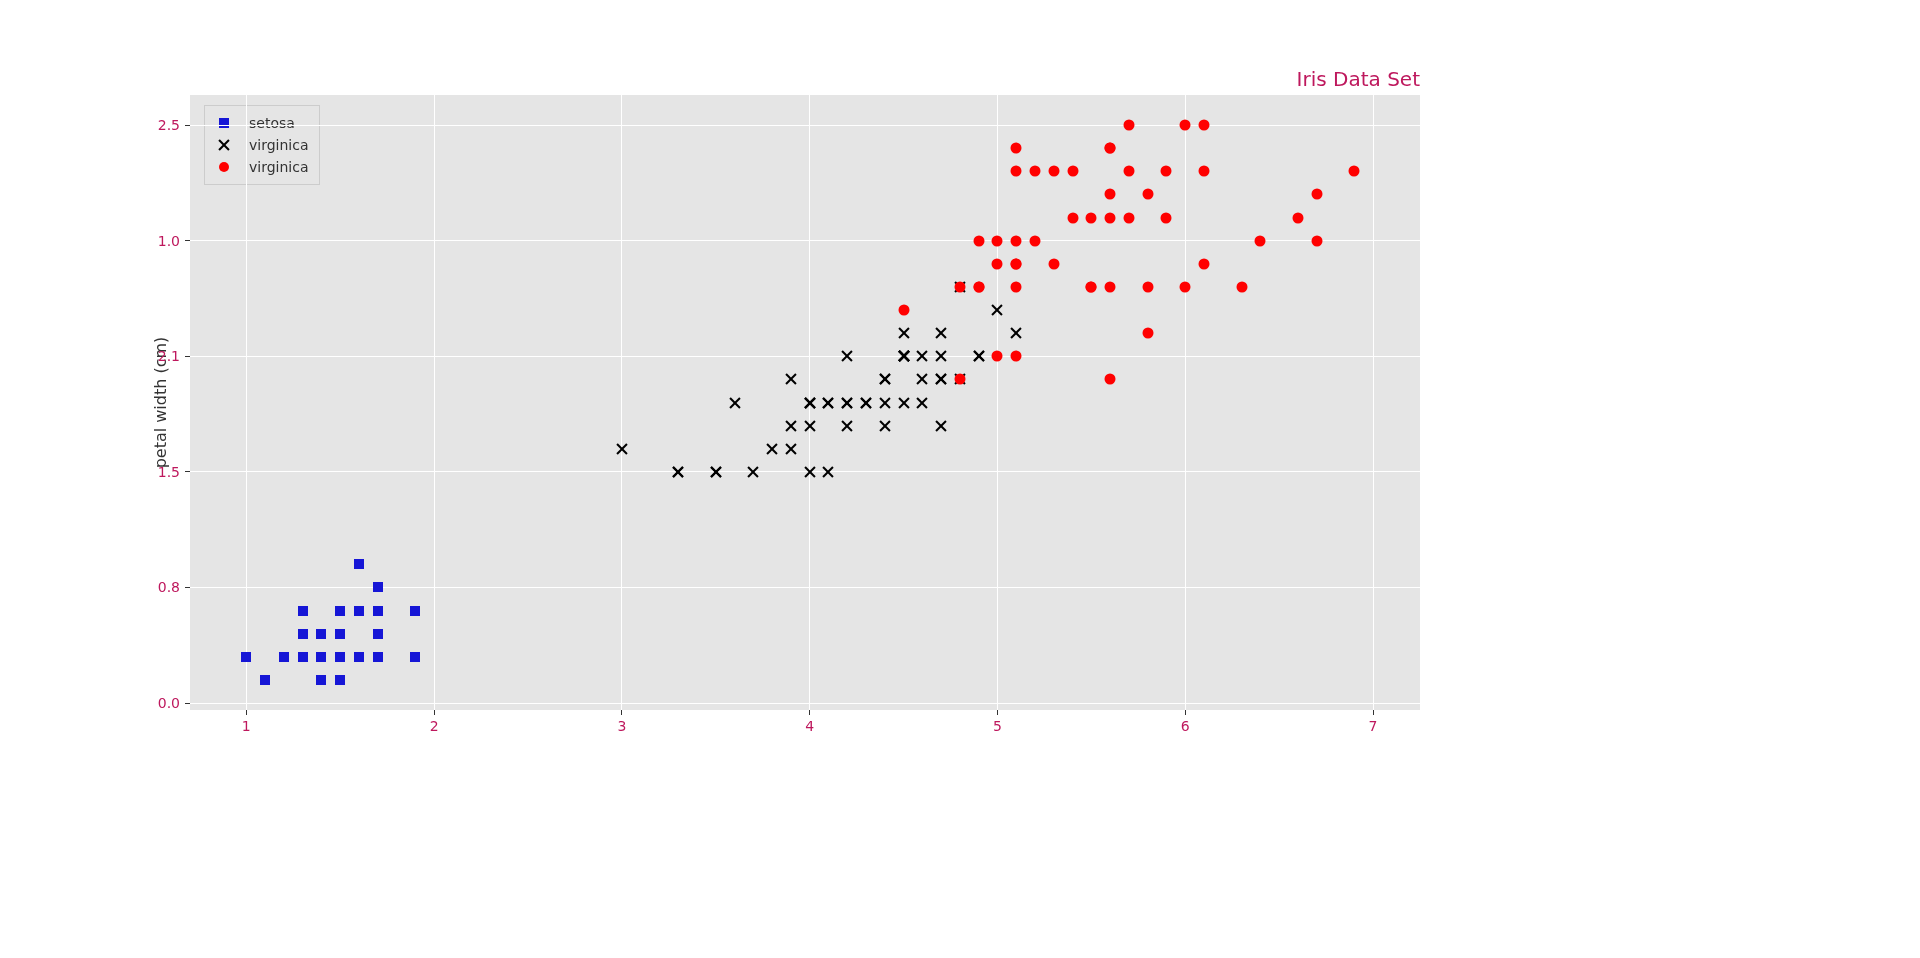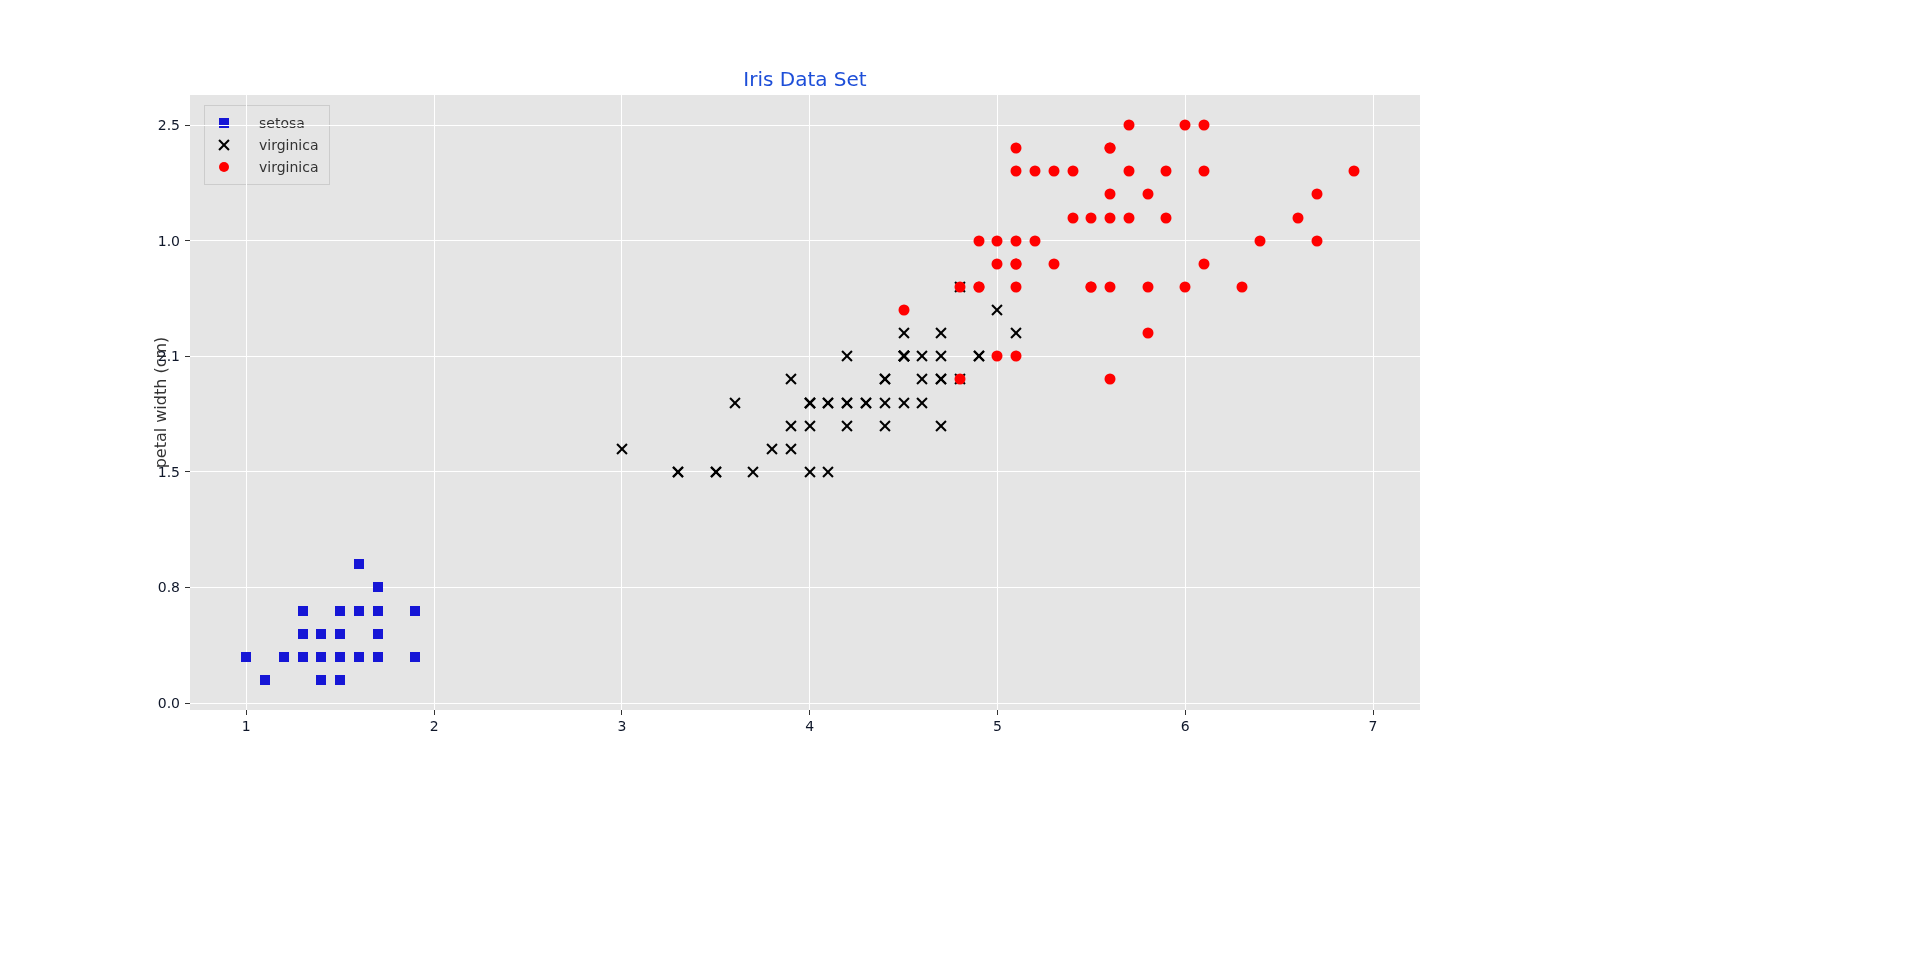--- a/index.html
+++ b/index.html
@@ -1,27 +1,27 @@
 <!DOCTYPE html>
 <html><head>
 <meta charset="utf-8">
 <style>
   html,body{margin:0;padding:0;width:1920px;height:958px;background:#ffffff;font-family:"DejaVu Sans","Helvetica Neue",Arial,sans-serif;color:#333;}
   .figure{position:absolute;left:0;top:0;width:1920px;height:958px;}
   .axes-bg{position:absolute;background:#e5e5e5;}
-  .title{position:absolute;text-align:center;font-size:20px;color:#1d4ed8;}
+  .title{position:absolute;text-align:right;font-size:20px;color:#be185d;}
   .xlabel,.ylabel{position:absolute;font-size:16px;color:#333;text-align:center;}
   .ylabel{transform-origin:center center;transform:rotate(-90deg);}
-  .tick-label{position:absolute;font-size:14px;color:#0f172a;}
+  .tick-label{position:absolute;font-size:14px;color:#be185d;}
   .tick-x{transform:translateX(-50%);}
   .tick-y{transform:translateY(-50%);text-align:right;}
   .tick-mark{position:absolute;background:#333;}
   .gridline{position:absolute;background:#ffffff;}
   .legend{position:absolute;background:#e5e5e5;border:1px solid #cccccc;padding:6px 10px 6px 8px;font-size:14px;}
-  .legend-row{display:flex;align-items:center;gap:24px;height:22px;}
+  .legend-row{display:flex;align-items:center;gap:14px;height:22px;}
   .legend-swatch{width:22px;display:flex;align-items:center;justify-content:center;}
   .marker{position:absolute;transform:translate(-50%,-50%);}
   .m-square{width:10px;height:10px;}
   .m-circle{width:11px;height:11px;border-radius:50%;}
   .m-x{width:12px;height:12px;}
   .m-x::before,.m-x::after{content:"";position:absolute;left:50%;top:50%;width:14px;height:2px;background:#000;transform-origin:center;}
   .m-x::before{transform:translate(-50%,-50%) rotate(45deg);}
   .m-x::after{transform:translate(-50%,-50%) rotate(-45deg);}
   .lg-x{position:relative;width:12px;height:12px;}
   .lg-x::before,.lg-x::after{content:"";position:absolute;left:50%;top:50%;width:14px;height:2px;background:#000;transform-origin:center;}

